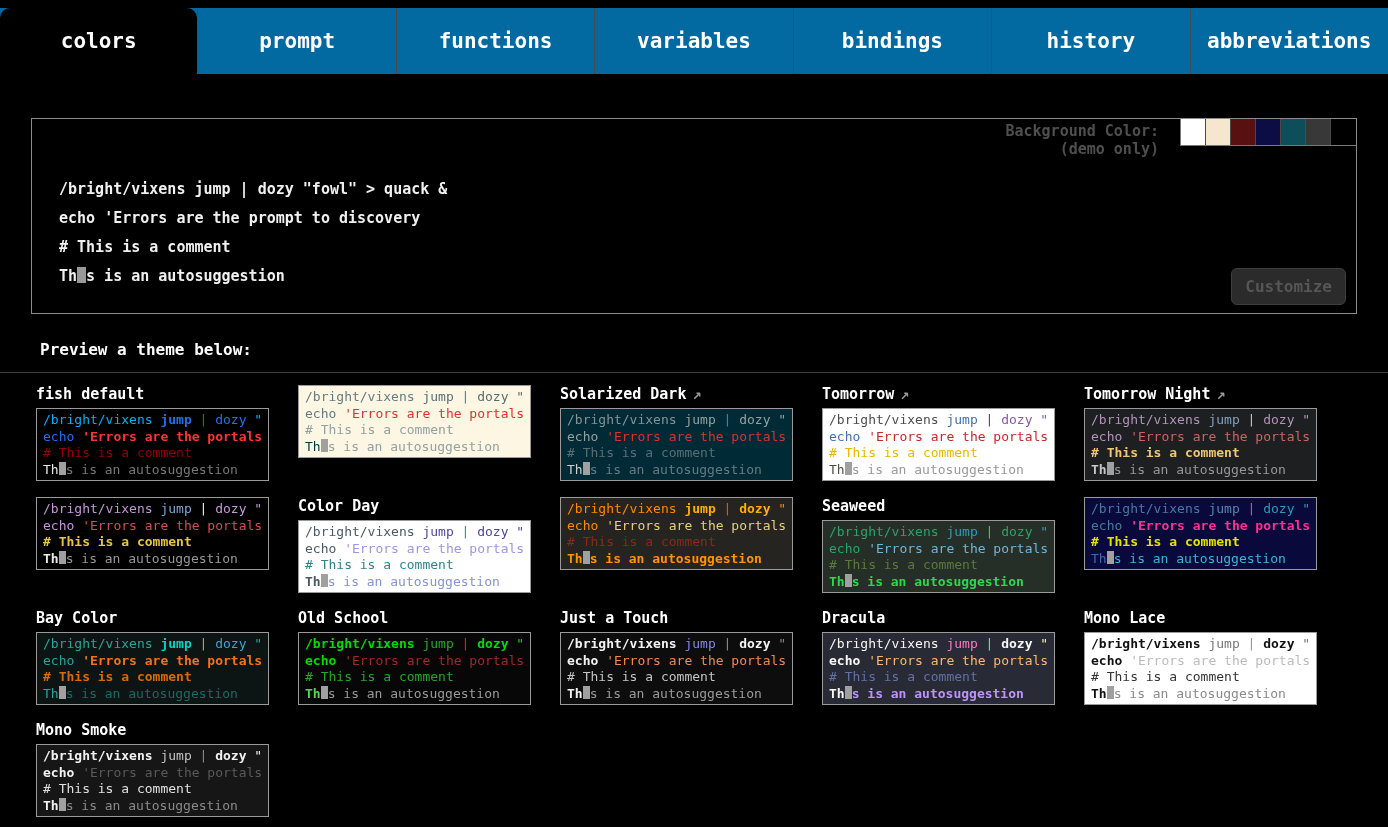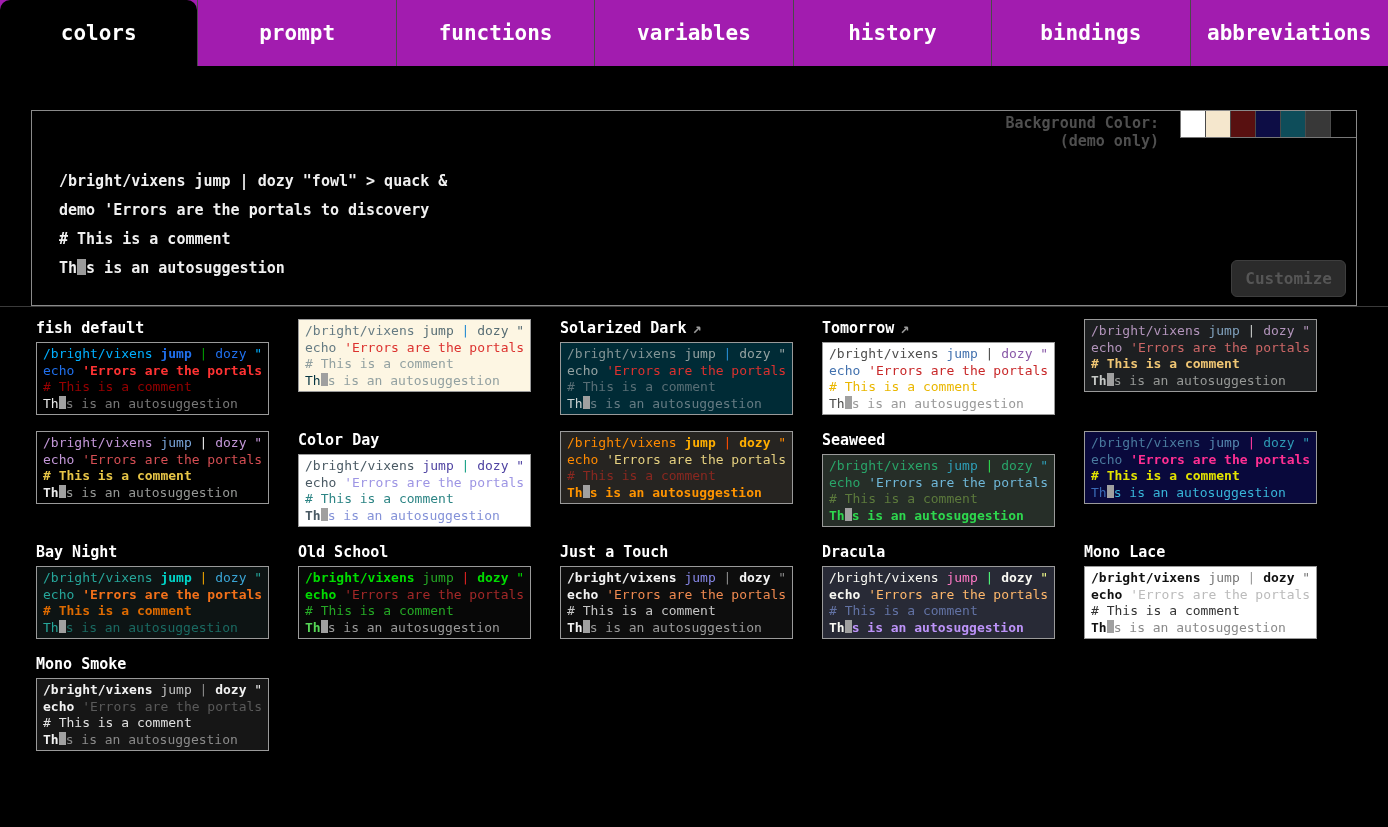--- a/index.html
+++ b/index.html
@@ -3,21 +3,21 @@
 <meta charset="utf-8">
 <style>
   * { box-sizing: border-box; }
   html,body { margin:0; padding:0; }
   body {
     width:1388px; height:827px; overflow:hidden;
     background:#000;
     font-family:"DejaVu Sans Mono", monospace;
   }
   
-  .tabbar { display:flex; height:66px; background:#a21caf; }
+  .tabbar { display:flex; height:66px; background:#0369a1;margin-top:8px; }
   .tab {
     flex:1; display:flex; align-items:center; justify-content:center;
     color:#fff; font-weight:bold; font-size:21px;
     border-left:1px solid #4a4a4a; cursor:pointer; user-select:none;
   }
   .tab:first-child { border-left:none; }
   .tab.active { background:#000; border-radius:10px 10px 0 0; border-left:none; }
   
   .top-section { border-bottom:1px solid #3a3a3a; }
   .preview-box {
@@ -58,22 +58,22 @@
   .cursor-card { display:inline-block; width:7px; height:13px; background:#a0a0a0; vertical-align:-1px; }
 </style>
 </head>
 <body>
 
 <div class="tabbar">
     <div class="tab active">colors</div>
     <div class="tab">prompt</div>
     <div class="tab">functions</div>
     <div class="tab">variables</div>
+    <div class="tab">bindings</div>
     <div class="tab">history</div>
-    <div class="tab">bindings</div>
     <div class="tab">abbreviations</div>
   </div>
 
 <div class="top-section">
 
   <div class="preview-box">
     <div class="bg-label">
       <div>Background Color:</div>
       <div>(demo only)</div>
     </div>
@@ -81,26 +81,27 @@
         <div class="swatch" style="background: rgb(255, 255, 255);"></div>
         <div class="swatch" style="background: rgb(245, 231, 205);"></div>
         <div class="swatch" style="background: rgb(88, 16, 16);"></div>
         <div class="swatch" style="background: rgb(13, 13, 69);"></div>
         <div class="swatch" style="background: rgb(14, 77, 90);"></div>
         <div class="swatch" style="background: rgb(56, 56, 56);"></div>
         <div class="swatch" style="background: rgb(0, 0, 0);"></div>
       </div>
     <div class="term">
       <div>/bright/vixens jump | dozy "fowl" &gt; quack &amp;</div>
-      <div>demo 'Errors are the portals to discovery</div>
+      <div>echo 'Errors are the prompt to discovery</div>
       <div># This is a comment</div>
       <div><span>Th</span><span class="cursor-main"></span><span>s is an autosuggestion</span></div>
     </div>
     <button class="customize">Customize</button>
   </div>
+  <div class="section-title">Preview a theme below:</div>
 </div>
 
 <div class="grid">
   <div class="cell">
     <div class="theme-title"><span>fish default</span></div>
     <div class="card" style="background: rgb(0, 0, 0);">
       <div><span style="color: rgb(0, 175, 255);">/bright/vixens</span> <span style="color: rgb(32, 112, 238); font-weight: bold;">jump</span> <span style="color: rgb(0, 153, 0);">|</span> <span style="color: rgb(32, 112, 238);">dozy</span> <span style="color: rgb(0, 175, 255);">"</span></div>
       <div><span style="color: rgb(32, 112, 238);">echo</span> <span style="color: rgb(255, 51, 51); font-weight: bold;">'Errors are the portals</span></div>
       <div><span style="color: rgb(153, 0, 0);"># This is a comment</span></div>
       <div><span style="color: rgb(232, 232, 232);">Th</span><span class="cursor-card"></span><span style="color: rgb(119, 119, 119);">s is an autosuggestion</span></div>
@@ -130,20 +131,21 @@
     <div class="theme-title"><span>Tomorrow</span><span class="arrow">↗</span></div>
     <div class="card" style="background: rgb(255, 255, 255);">
       <div><span style="color: rgb(77, 77, 76);">/bright/vixens</span> <span style="color: rgb(66, 113, 174);">jump</span> <span style="color: rgb(77, 77, 76);">|</span> <span style="color: rgb(137, 89, 168);">dozy</span> <span style="color: rgb(137, 89, 168);">"</span></div>
       <div><span style="color: rgb(66, 113, 174);">echo</span> <span style="color: rgb(200, 40, 41);">'Errors are the portals</span></div>
       <div><span style="color: rgb(234, 183, 0);"># This is a comment</span></div>
       <div><span style="color: rgb(77, 77, 76);">Th</span><span class="cursor-card"></span><span style="color: rgb(153, 153, 153);">s is an autosuggestion</span></div>
     </div>
   </div>
 
   <div class="cell">
+    <div class="theme-title"><span>Tomorrow Night</span><span class="arrow">↗</span></div>
     <div class="card" style="background: rgb(29, 31, 33);">
       <div><span style="color: rgb(178, 148, 187);">/bright/vixens</span> <span style="color: rgb(129, 162, 190);">jump</span> <span style="color: rgb(197, 200, 198);">|</span> <span style="color: rgb(178, 148, 187);">dozy</span> <span style="color: rgb(178, 148, 187);">"</span></div>
       <div><span style="color: rgb(178, 148, 187);">echo</span> <span style="color: rgb(204, 102, 102);">'Errors are the portals</span></div>
       <div><span style="color: rgb(240, 198, 116); font-weight: bold;"># This is a comment</span></div>
       <div><span style="color: rgb(197, 200, 198); font-weight: bold;">Th</span><span class="cursor-card"></span><span style="color: rgb(150, 152, 150);">s is an autosuggestion</span></div>
     </div>
   </div>
 
   <div class="cell">
     <div class="card" style="background: rgb(0, 0, 0);">
@@ -186,21 +188,21 @@
   <div class="cell">
     <div class="card" style="background: rgb(9, 9, 60);">
       <div><span style="color: rgb(74, 122, 158);">/bright/vixens</span> <span style="color: rgb(85, 136, 176);">jump</span> <span style="color: rgb(255, 58, 158);">|</span> <span style="color: rgb(46, 154, 181);">dozy</span> <span style="color: rgb(46, 154, 181);">"</span></div>
       <div><span style="color: rgb(74, 122, 158);">echo</span> <span style="color: rgb(255, 47, 146); font-weight: bold;">'Errors are the portals</span></div>
       <div><span style="color: rgb(227, 227, 0); font-weight: bold;"># This is a comment</span></div>
       <div><span style="color: rgb(58, 106, 181);">Th</span><span class="cursor-card"></span><span style="color: rgb(56, 181, 216);">s is an autosuggestion</span></div>
     </div>
   </div>
 
   <div class="cell">
-    <div class="theme-title"><span>Bay Night</span></div>
+    <div class="theme-title"><span>Bay Color</span></div>
     <div class="card" style="background: rgb(13, 20, 20);">
       <div><span style="color: rgb(38, 166, 154);">/bright/vixens</span> <span style="color: rgb(0, 213, 200); font-weight: bold;">jump</span> <span style="color: rgb(232, 160, 0);">|</span> <span style="color: rgb(58, 165, 213);">dozy</span> <span style="color: rgb(38, 166, 154);">"</span></div>
       <div><span style="color: rgb(38, 166, 154);">echo</span> <span style="color: rgb(244, 113, 26); font-weight: bold;">'Errors are the portals</span></div>
       <div><span style="color: rgb(221, 106, 0); font-weight: bold;"># This is a comment</span></div>
       <div><span style="color: rgb(38, 166, 154);">Th</span><span class="cursor-card"></span><span style="color: rgb(26, 106, 98);">s is an autosuggestion</span></div>
     </div>
   </div>
 
   <div class="cell">
     <div class="theme-title"><span>Old School</span></div>

